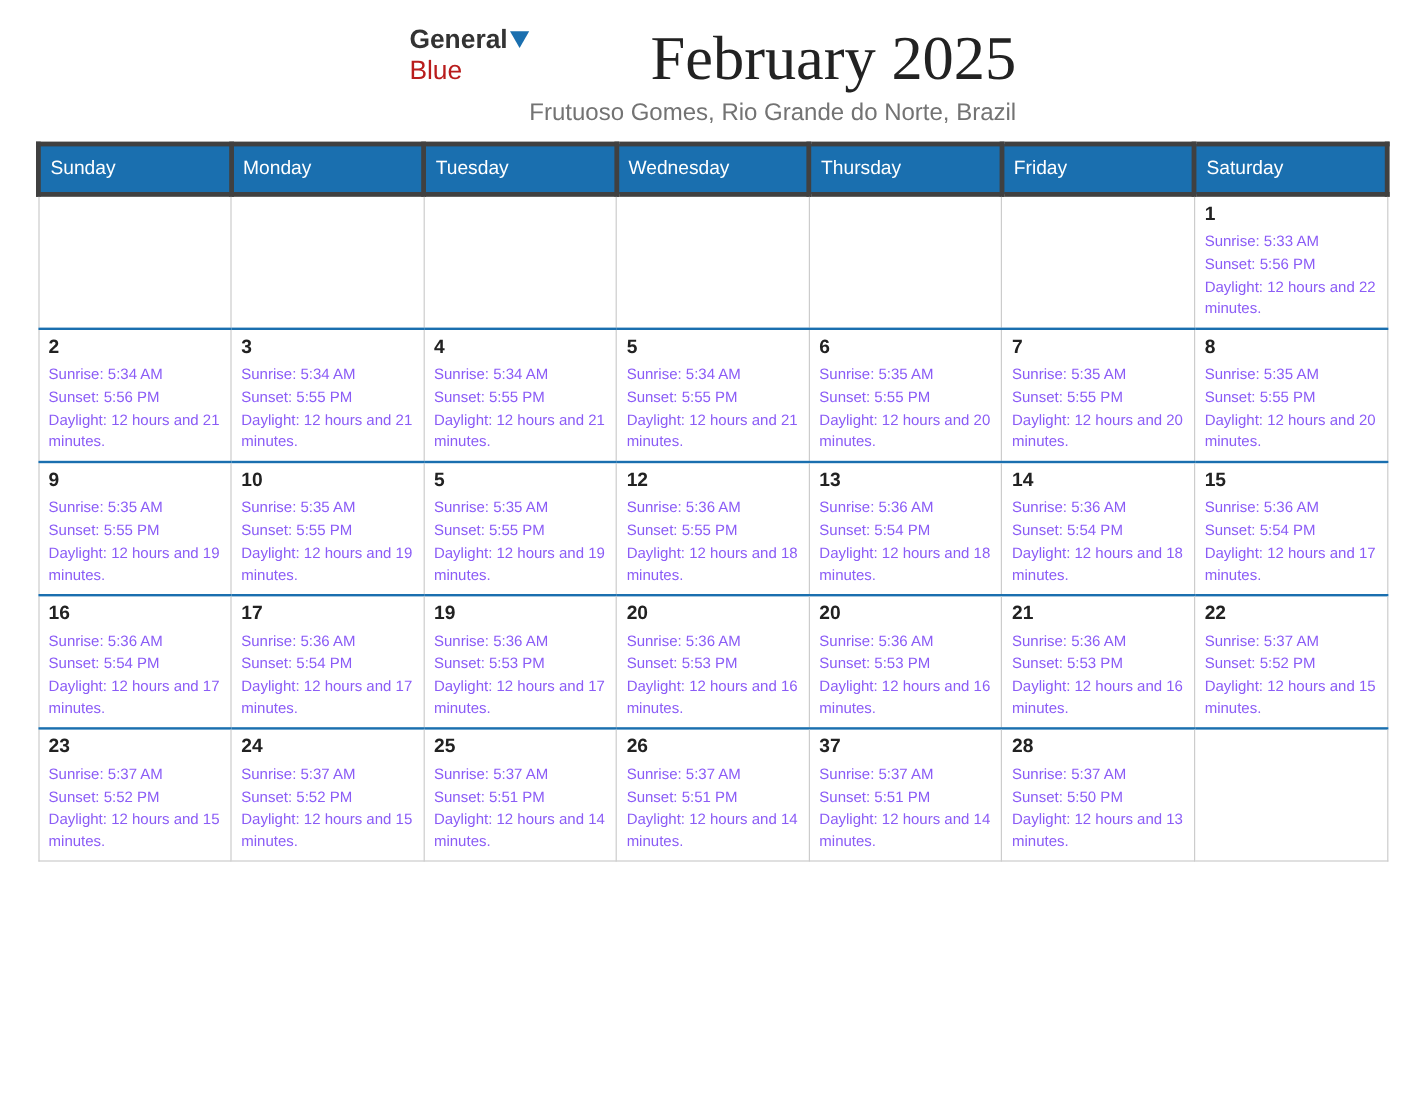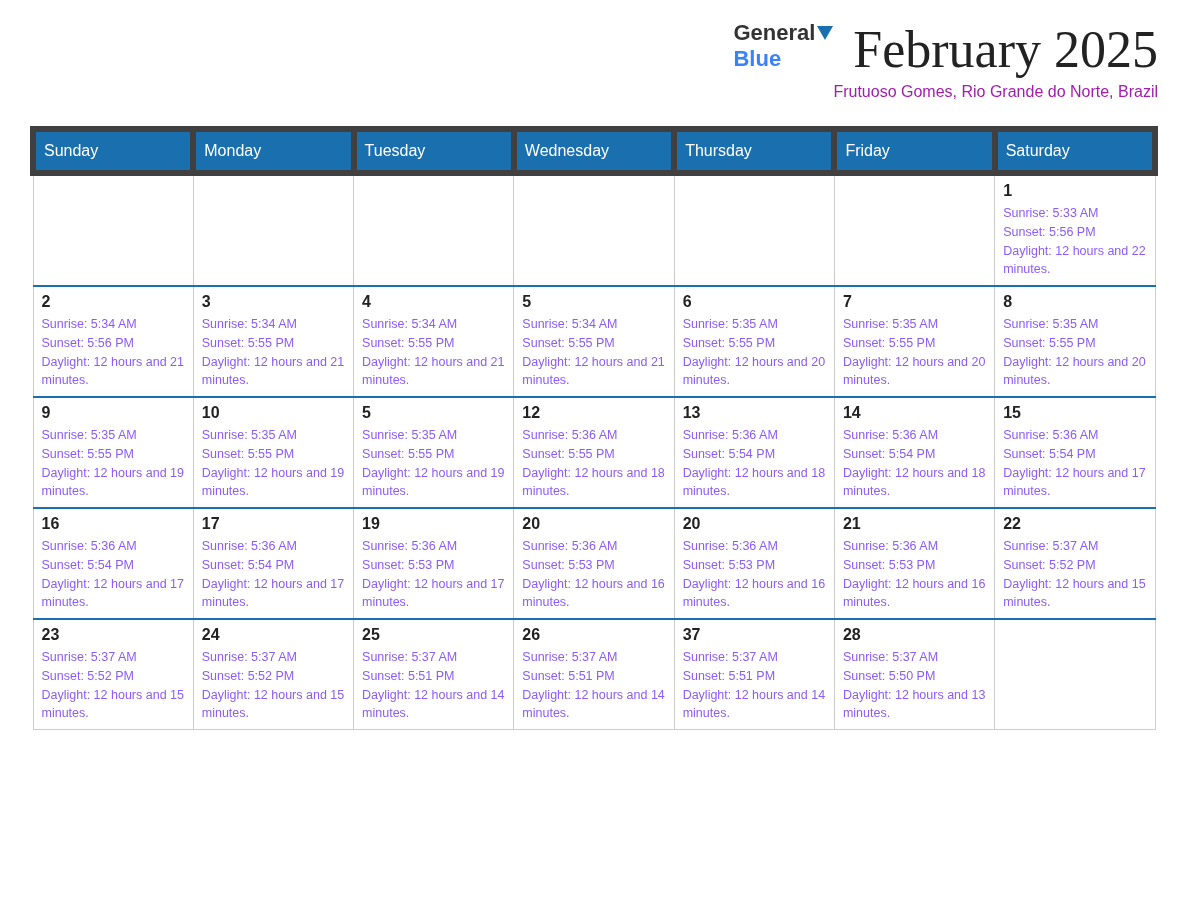--- a/index.html
+++ b/index.html
@@ -5,38 +5,38 @@
     * { box-sizing: border-box; margin: 0; padding: 0; }
     body {
       font-family: Arial, sans-serif;
       background: #fff;
       padding: 20px 30px;
       width: 1188px;
       min-height: 918px;
     }
     .header-section {
       display: flex;
-      justify-content: flex-end;
+      justify-content: center;
       align-items: flex-start;
-      margin-bottom: 25px;
+      margin-bottom: 12px;
     }
     .logo {
       display: flex;
       flex-direction: column;
       align-items: flex-start;
     }
     .logo-general {
       font-size: 22px;
       font-weight: bold;
       color: #333;
     }
     .logo-blue {
       font-size: 22px;
-      font-weight: bold;
-      color: #3b82f6;
+      font-weight: normal;
+      color: #b91c1c;
     }
     .logo-triangle {
       display: inline-block;
       width: 0;
       height: 0;
       border-left: 8px solid transparent;
       border-right: 8px solid transparent;
       border-top: 14px solid #1a6faf;
       margin-left: 2px;
       vertical-align: middle;
@@ -46,37 +46,37 @@
     .title-section {
       text-align: right;
     }
     .month-title {
       font-size: 52px;
       font-weight: normal;
       color: #222;
       font-family: Liberation Serif, serif;
     }
     .location-title {
-      font-size: 16px;
-      color: #a21caf;
+      font-size: 20px;
+      color: #737373;
       margin-top: 4px;
     }
     .calendar {
       width: 100%;
       border-collapse: collapse;
       margin-top: 10px;
     }
     .calendar th {
       background-color: #1a6faf;
       color: #fff;
       padding: 10px 8px;
       font-size: 16px;
       font-weight: normal;
       text-align: left;
-      border: 6px solid #404040;
+      border: 4px solid #404040;
     }
     .calendar td {
       border: 1px solid #ccc;
       vertical-align: top;
       padding: 6px 8px;
       width: 14.28%;
       min-height: 100px;
     }
     .day-number {
       font-size: 16px;

